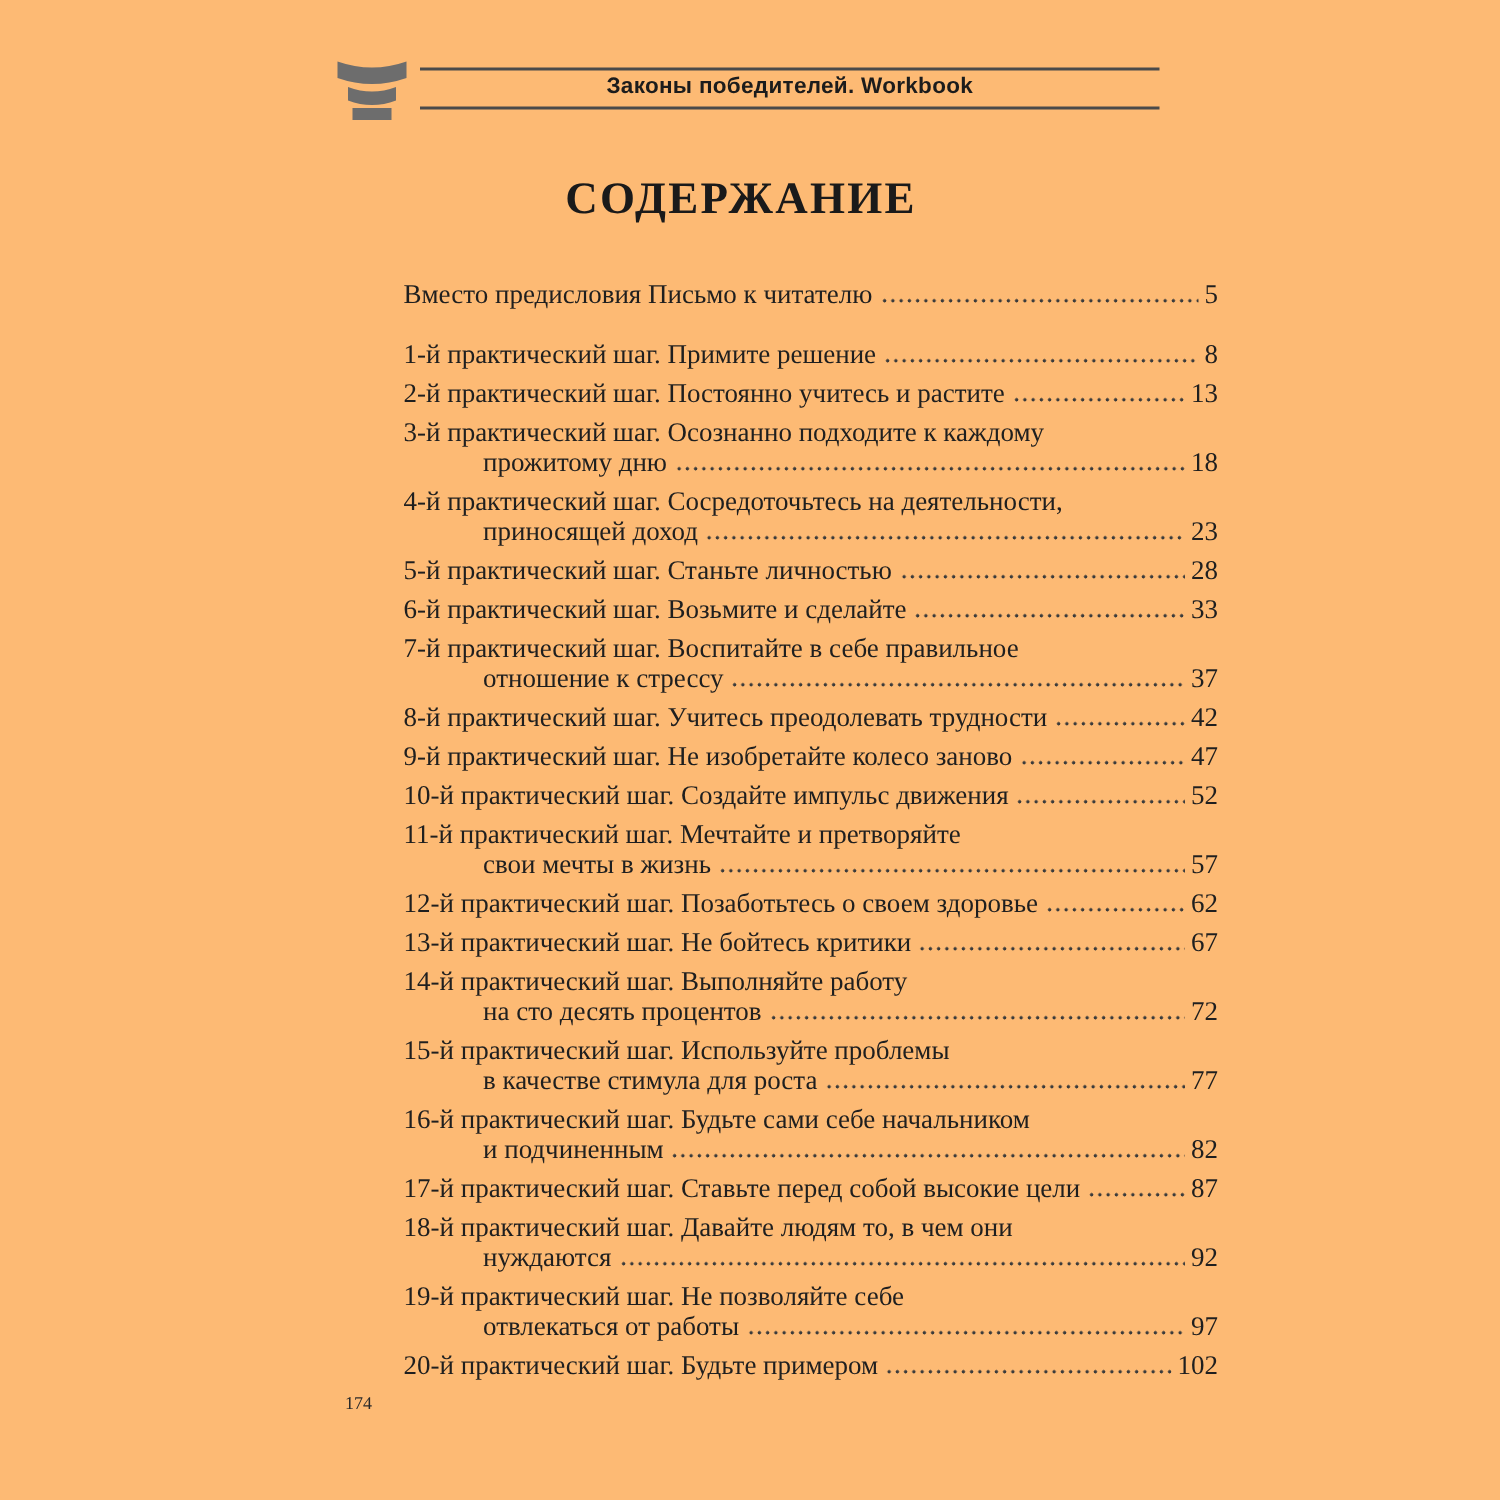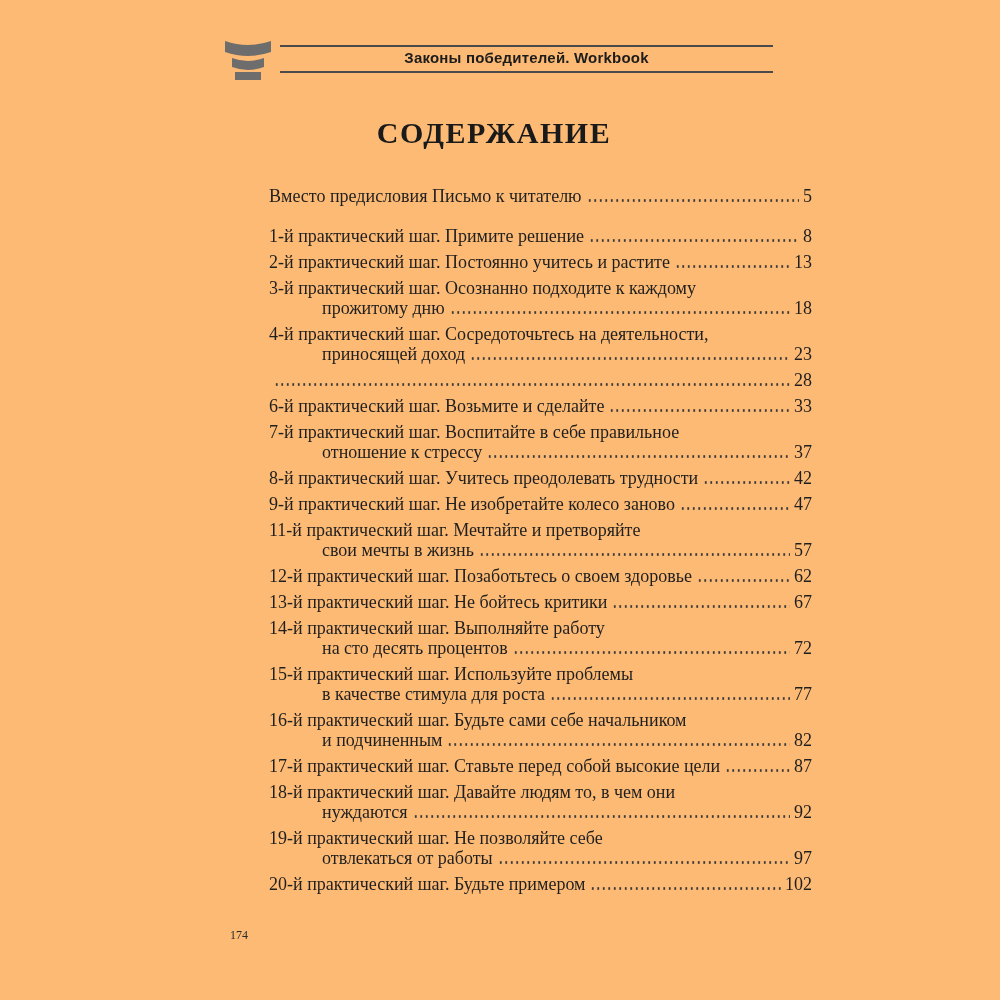--- a/index.html
+++ b/index.html
@@ -106,20 +106,21 @@
           <span class="txt">4-й практический шаг. Сосредоточьтесь на деятельности,</span>
         </div>
         <div class="line cont">
           <span class="txt">приносящей доход</span>
           <span class="leader"></span>
           <span class="pg">23</span>
         </div>
       </div>
       <div class="entry">
         <div class="line">
+          <span class="txt">5-й практический шаг. Станьте личностью</span>
           <span class="leader"></span>
           <span class="pg">28</span>
         </div>
       </div>
       <div class="entry">
         <div class="line">
           <span class="txt">6-й практический шаг. Возьмите и сделайте</span>
           <span class="leader"></span>
           <span class="pg">33</span>
         </div>
@@ -143,20 +144,27 @@
       </div>
       <div class="entry">
         <div class="line">
           <span class="txt">9-й практический шаг. Не изобретайте колесо заново</span>
           <span class="leader"></span>
           <span class="pg">47</span>
         </div>
       </div>
       <div class="entry">
         <div class="line">
+          <span class="txt">10-й практический шаг. Создайте импульс движения</span>
+          <span class="leader"></span>
+          <span class="pg">52</span>
+        </div>
+      </div>
+      <div class="entry">
+        <div class="line">
           <span class="txt">11-й практический шаг. Мечтайте и претворяйте</span>
         </div>
         <div class="line cont">
           <span class="txt">свои мечты в жизнь</span>
           <span class="leader"></span>
           <span class="pg">57</span>
         </div>
       </div>
       <div class="entry">
         <div class="line">

